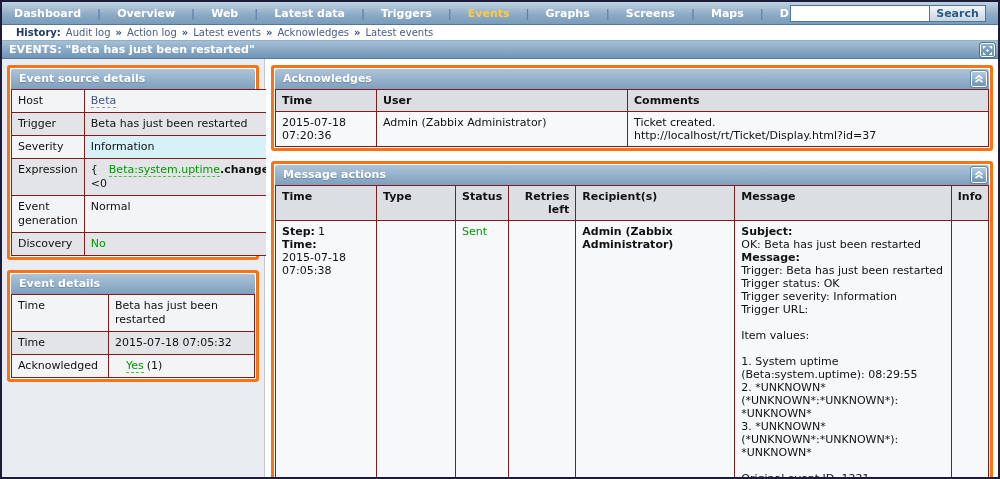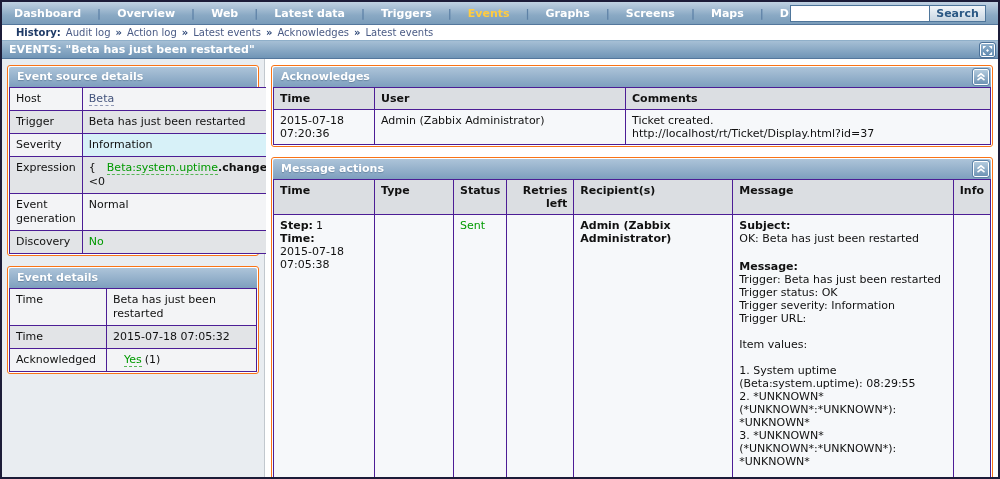--- a/index.html
+++ b/index.html
@@ -28,46 +28,46 @@
 
   
   .titlebar { height:19px; background:linear-gradient(#a6bfd5,#7095b6); border-top:1px solid #8fafc9; border-bottom:1px solid #54779c; color:#fff; font-weight:bold; font-size:11px; line-height:17px; padding:0 7px; position:relative; }
   .fullscreen-btn { position:absolute; right:3px; top:2px; width:15px; height:14px; background:linear-gradient(#8fb0cc,#5f89af); border:1px solid #fff; outline:1px solid #4c7299; border-radius:2px; display:flex; align-items:center; justify-content:center; cursor:pointer; padding:0; }
 
   
   .content { position:absolute; top:57px; left:0; right:0; bottom:0; }
   .left-col { position:absolute; left:0; top:0; bottom:0; width:263px; background:#e9edf1; border-right:1px solid #c2c8ce; padding:6px 5px; }
   .right-col { position:absolute; left:264px; right:0; top:0; bottom:0; background:#fff; padding:6px 5px; overflow:hidden; }
 
-  .panel { border:1px solid #f97316; border-radius:3px; background:#fff; padding:1px; margin-bottom:10px; }
+  .panel { border:3px solid #f97316; border-radius:3px; background:#fff; padding:1px; margin-bottom:10px; }
   .panel-header { height:20px; background:linear-gradient(#adc4d9,#7e9fbe); border-radius:2px 2px 0 0; color:#fff; font-weight:bold; font-size:11px; line-height:20px; padding:0 8px; position:relative; text-shadow:0 1px 1px rgba(60,90,120,.45); }
   .collapse-btn { position:absolute; right:2px; top:2px; width:16px; height:16px; background:linear-gradient(#b3cbde,#6e93b4); border:1px solid #fff; outline:1px solid #5d83a8; border-radius:2px; display:flex; align-items:center; justify-content:center; cursor:pointer; padding:0; }
 
-  table { border-collapse:separate; border-spacing:1px; width:100%; background:#4c1d95; font-size:11px; }
+  table { border-collapse:separate; border-spacing:1px; width:100%; background:#7f1d1d; font-size:11px; }
   td,th { padding:4px 6px; vertical-align:top; text-align:left; }
 
   
   .kv-table td { line-height:14px; }
   .kv-label { width:96px; }
   .row-a td { background:#f3f4f6; }
   .row-b td { background:#e2e4e7; }
   .cell-severity { background:#d7f1f8 !important; }
 
   
   .data-table th { background:#dbdee2; font-weight:bold; color:#111; }
   .data-table td { background:#f6f8fa; line-height:13px; }
 
   .link-host { color:#44547c; text-decoration:none; border-bottom:1px dashed #8e97b5; cursor:pointer; }
   .link-green { color:#009a00; text-decoration:none; border-bottom:1px dashed #57b657; cursor:pointer;margin-left:11px; }
   .green { color:#009a00; }
   .b { font-weight:bold; }
   .gap-left { margin-left:3px; }
   .block { display:block; }
   .pre { white-space:pre-line; }
-  .msg-label-spaced { margin-top:15px; }
+  .msg-label-spaced { }
 
   
   .col-ack-time { width:100px; }
   .col-ack-user { width:250px; }
 
   
   .col-ma-time { width:100px; }
   .col-ma-type { width:78px; }
   .col-ma-status { width:40px; }
   .col-ma-retries { width:66px;text-align:right; }

